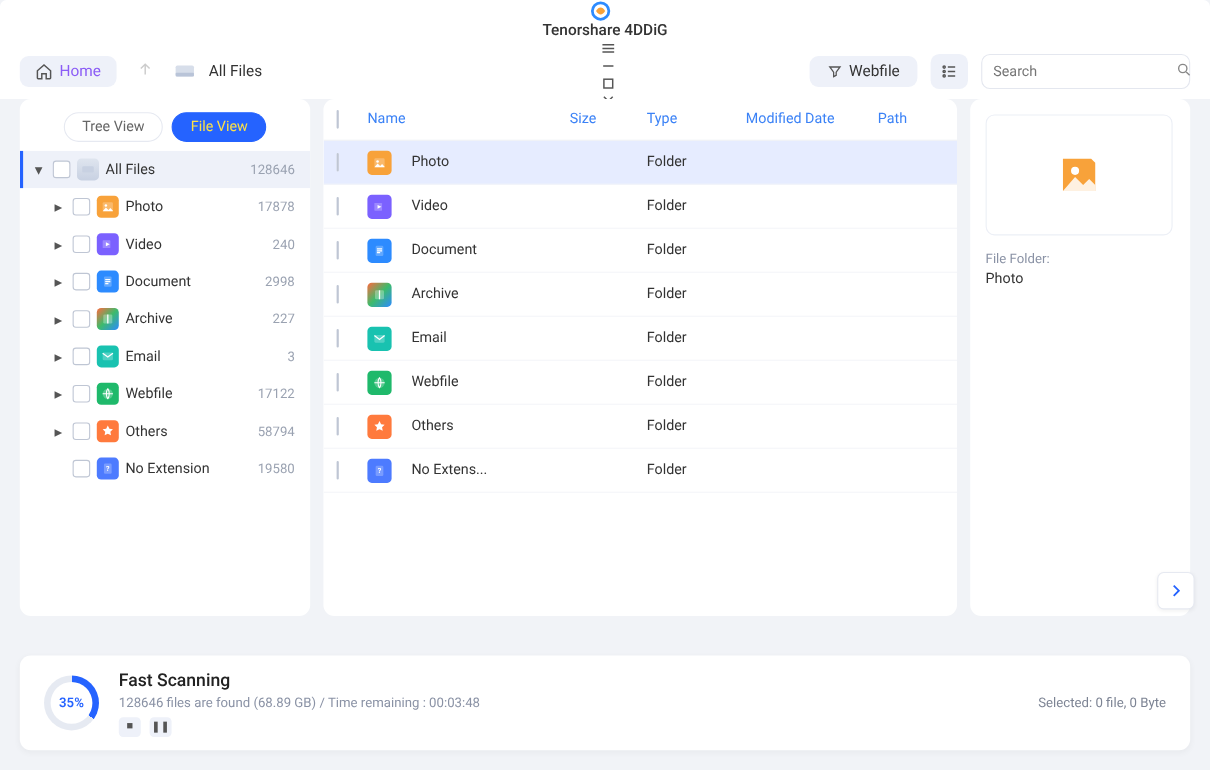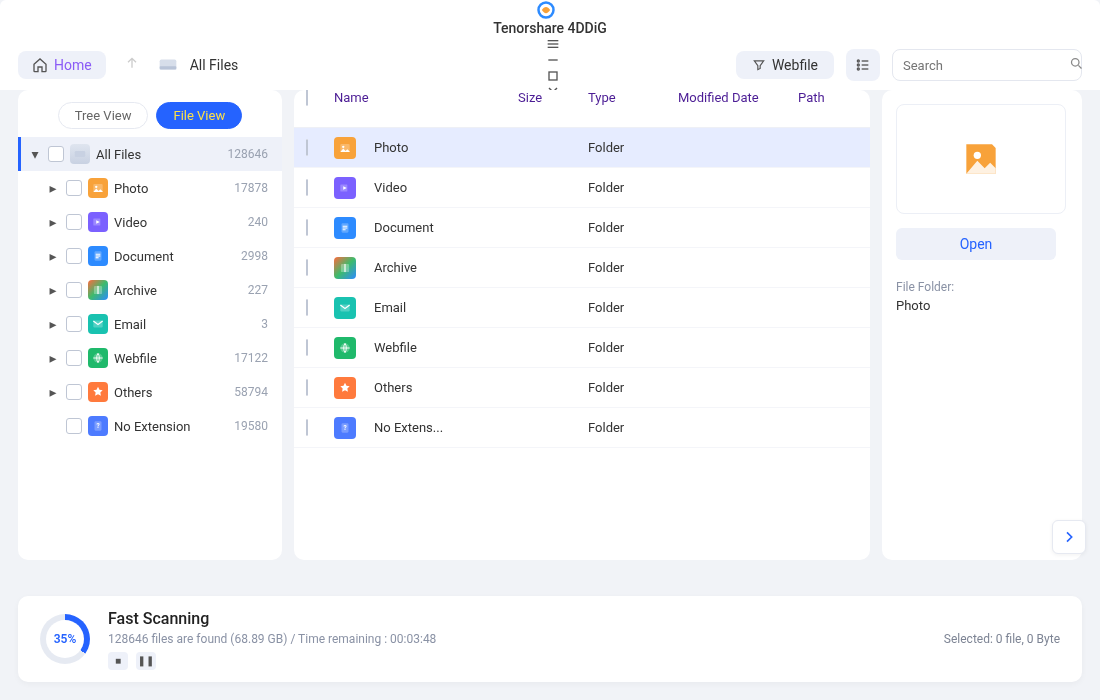--- a/index.html
+++ b/index.html
@@ -40,21 +40,21 @@
   .tree-row.root { background: #eef1f9; border-left: 3px solid #2563ff; padding-left: 7px; }
   .tree-row .exp { width: 14px; text-align: center; color: #555; font-size: 14px; }
   .tree-row .cb { width: 16px; height: 16px; border: 1.5px solid #bfc6d4; border-radius: 3px; margin: 0 6px; background:#fff; }
   .tree-row .ficon { width: 20px; height: 20px; border-radius: 4px; margin-right: 6px; display: flex; align-items: center; justify-content: center; }
   .tree-row .label { flex: 1; }
   .tree-row .count { color: #9aa2b1; font-size: 12px; }
   .tree-row.child { padding-left: 28px; }
 
   
   .centerpanel { flex: 1; margin: 0 12px; display: flex; flex-direction: column; overflow: hidden; background:#fff; border-radius:10px; }
-  .thead { display: flex; align-items: flex-start; height: 38px; padding: 0 12px; color: #4c1d95; font-size: 13px; border-bottom: 1px solid #eef0f6; }
+  .thead { display: flex; align-items: center; height: 38px; padding: 0 12px; color: #3b82f6; font-size: 13px; border-bottom: 1px solid #eef0f6; }
   .col-cb   { width: 28px; }
   .col-name { flex: 1.5; display:flex; align-items:center; gap:8px;}
   .col-size { width: 70px; }
   .col-type { width: 90px; }
   .col-mod  { width: 120px; }
   .col-path { width: 60px; }
   .thead .cb, .trow .cb { width: 16px; height: 16px; border: 1.5px solid #bfc6d4; border-radius: 3px; background:#fff; }
   .tbody { flex: 1; overflow: auto; }
   .trow { display: flex; align-items: center; height: 40px; padding: 0 12px; font-size: 13px; color: #333; border-bottom: 1px solid #f4f5f9; cursor: pointer; }
   .trow.sel { background: #e6ecff; }
@@ -445,21 +445,20 @@
   </div>
 
   <div class="panel rightpanel">
     <div class="preview-card">
       <svg width="44" height="44" viewBox="0 0 24 24">
           <path fill="#f8a23a" d="M4 4h14l2 2v14H4z"></path>
           <circle cx="10" cy="10" r="2" fill="#fff"></circle>
           <path d="M4 20l6-7 4 4 3-3 3 3v3H4z" fill="#fff" opacity=".85"></path>
         </svg>
     </div>
-    <div class="open-btn">Open</div>
     <div class="meta-lbl">File Folder:</div>
     <div class="meta-val">Photo</div>
     <div class="next-btn">
       <svg width="16" height="16" viewBox="0 0 24 24" fill="none" stroke="#2563ff" stroke-width="2.5">
           <path d="M9 5l7 7-7 7"></path>
         </svg>
     </div>
   </div>
 </div>
 

